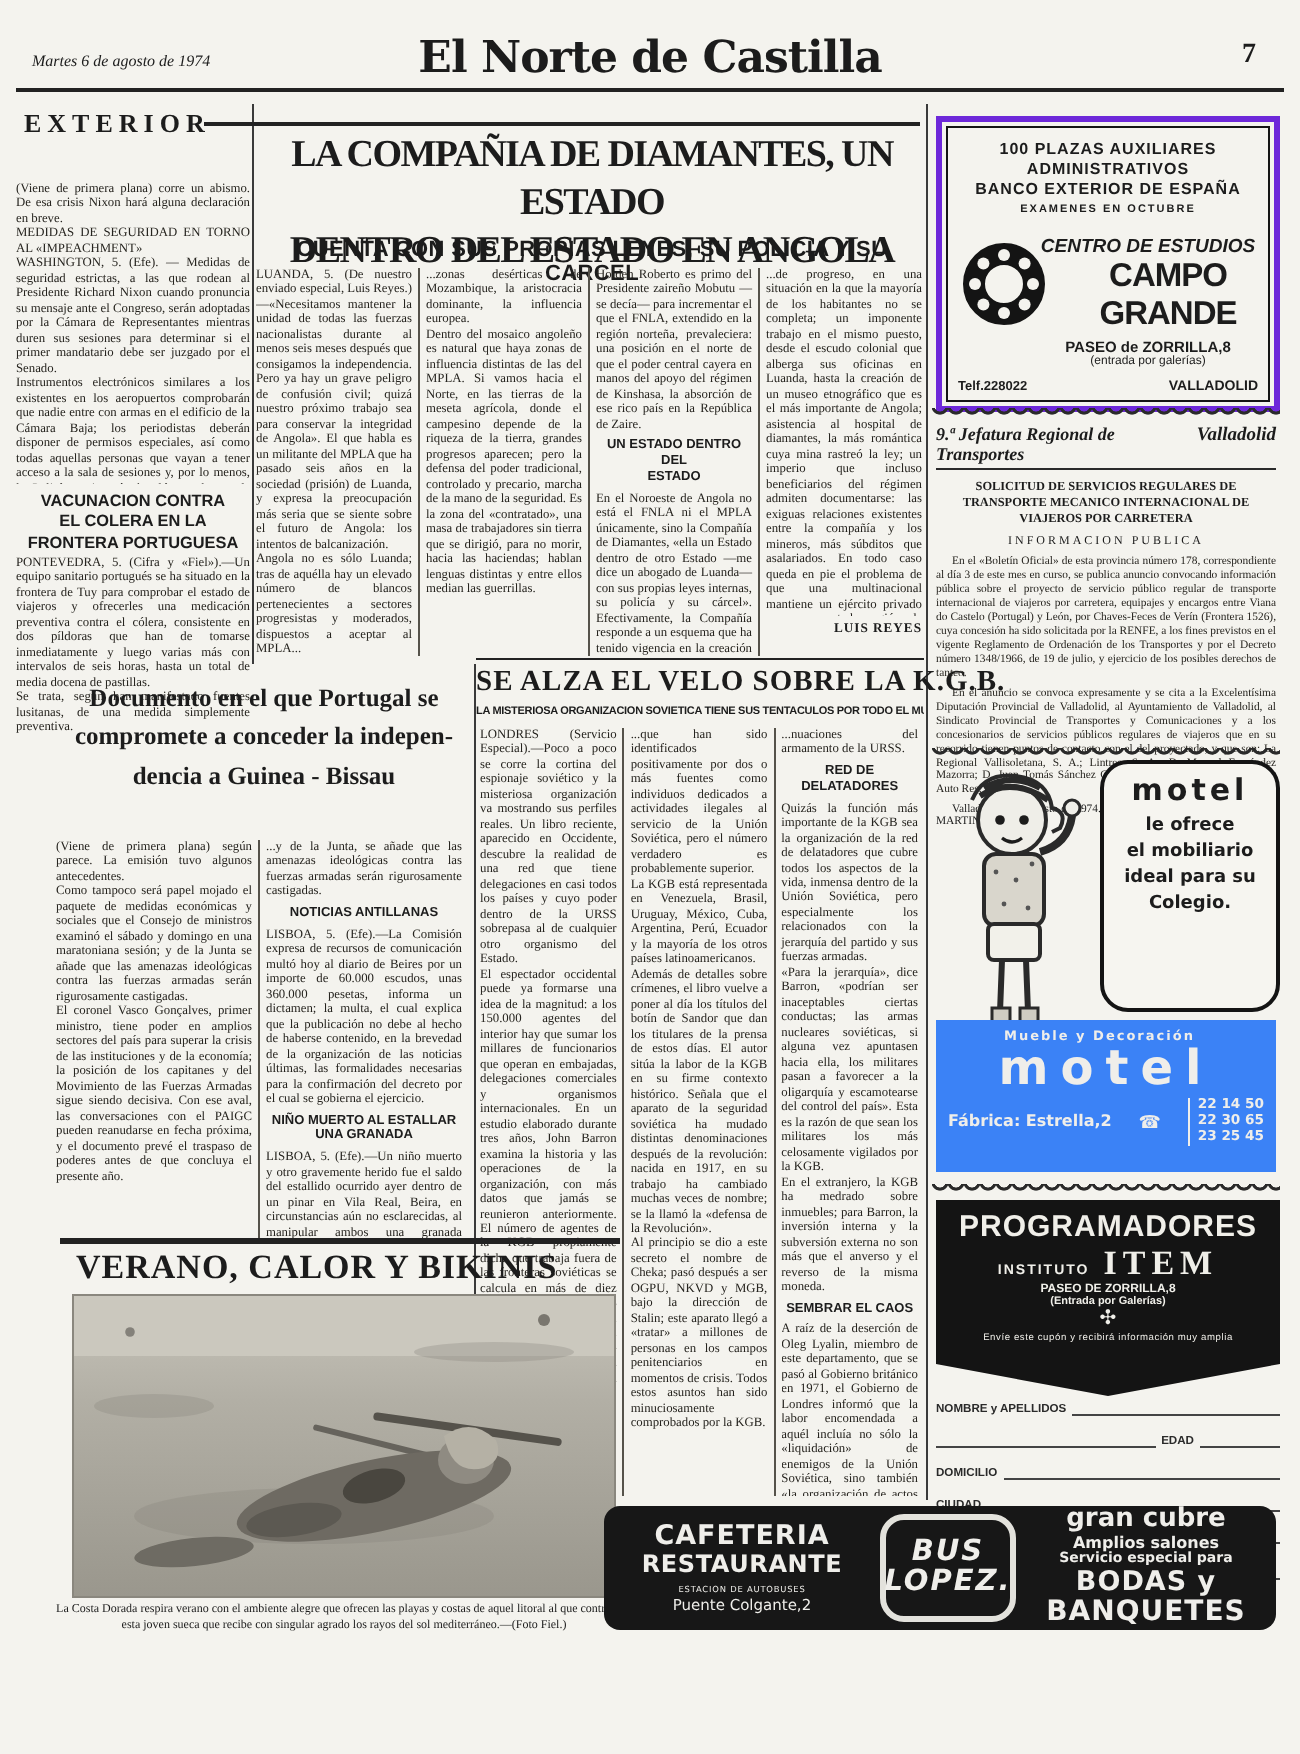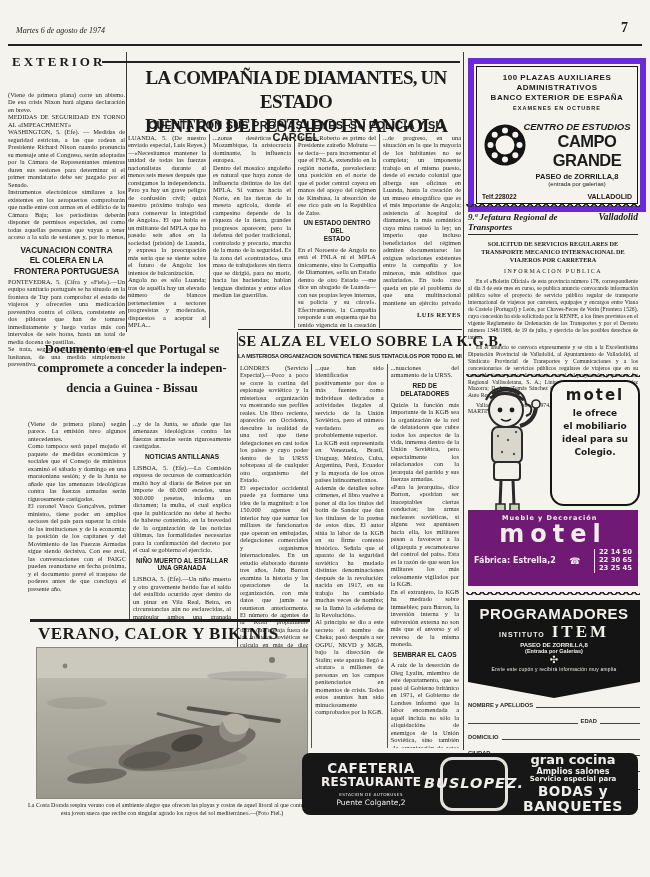--- a/index.html
+++ b/index.html
@@ -26,42 +26,42 @@
   .h-exterior{font-weight:bold;font-size:13px;letter-spacing:3px;}
   .h-nixon{font-weight:bold;font-style:italic;font-size:7.8px;text-align:center;white-space:pre-line;line-height:1.25;}
   .h-vac{font-family:"Liberation Sans",sans-serif;font-weight:bold;font-size:8.2px;text-align:center;white-space:pre-line;line-height:1.25;}
   .h-diamond{font-weight:bold;font-size:19px;letter-spacing:-.8px;text-align:center;line-height:1.25;white-space:pre-line;}
   .h-diamond-sub{font-family:"Liberation Sans",sans-serif;font-weight:bold;font-size:11px;text-align:center;letter-spacing:.2px;}
   .h-kgb{font-weight:bold;font-size:14.5px;text-align:center;letter-spacing:.5px;white-space:nowrap;}
   .h-kgb-sub{font-family:"Liberation Sans",sans-serif;font-weight:bold;font-size:5.5px;letter-spacing:-.15px;text-align:center;white-space:nowrap;overflow:hidden;}
   .h-portugal{font-weight:bold;font-size:12.5px;text-align:center;line-height:1.55;white-space:pre-line;}
   .h-verano{font-weight:bold;font-size:17px;letter-spacing:.5px;}
   
-  .campo{border:6px solid #6d28d9;box-shadow:inset 0 0 0 2px #f4f3ee, inset 0 0 0 3px #141414;
+  .campo{border:3px solid #6d28d9;box-shadow:inset 0 0 0 2px #f4f3ee, inset 0 0 0 3px #141414;
          text-align:center;font-family:"Liberation Sans",sans-serif;}
   .campo .l1{font-weight:bold;font-size:8px;margin-top:9px;letter-spacing:.5px;}
   .campo .l4{font-size:5.5px;font-weight:bold;letter-spacing:1px;margin-top:3px;}
   .campo .cel{font-style:italic;font-weight:bold;font-size:9.5px;margin-top:10px;}
   .campo .cgname{font-weight:bold;font-size:16.5px;letter-spacing:-.5px;padding-left:20px;}
   .campo .addr{font-weight:bold;font-size:7.5px;margin-top:2px;}
   .campo .addr2{font-size:6px;}
   .campo .brow{display:flex;justify-content:space-between;padding:0 8px;margin-top:6px;font-weight:bold;}
   
   .trans-head{display:flex;justify-content:space-between;align-items:baseline;border-bottom:1px solid #2a2a2a;padding-bottom:2px;}
   .trans-title{font-style:italic;font-weight:bold;font-size:9px;}
   .trans-city{font-style:italic;font-weight:bold;font-size:9.5px;}
   .trans-subject{font-weight:bold;font-size:6.2px;text-align:center;margin-top:5px;line-height:1.3;}
   .trans-type{font-size:6px;text-align:center;letter-spacing:1.5px;margin:4px 0;}
   .trans-p{font-size:5.7px;line-height:1.22;text-align:justify;text-indent:8px;margin-bottom:3px;color:#26241f;}
   .trans-sign{font-size:5.7px;text-align:justify;text-indent:8px;}
   
   .bubble{position:absolute;border:2.5px solid #141414;border-radius:14px;background:#f6f5f0;text-align:center;}
   .bubble .brand{font-family:"DejaVu Sans",sans-serif;font-weight:bold;font-size:15px;letter-spacing:2px;margin-top:4px;}
   .bubble .btxt{font-family:"DejaVu Sans",sans-serif;font-weight:bold;font-size:9px;line-height:1.45;white-space:pre-line;margin-top:3px;}
-  .motel-strip{position:absolute;background:#701a75;color:#efeeea;}
+  .motel-strip{position:absolute;background:#3b82f6;color:#efeeea;}
   .motel-strip .lbl{font-family:"DejaVu Sans",sans-serif;font-weight:bold;font-size:6.5px;letter-spacing:1px;padding:4px 0 0 34px;}
   .motel-strip .brand{font-family:"DejaVu Sans",sans-serif;font-weight:bold;font-size:24px;letter-spacing:6px;text-align:center;line-height:1.05;}
   .motel-strip .brow{display:flex;justify-content:space-between;align-items:center;padding:2px 6px 0 6px;}
   .motel-strip .fact{font-family:"DejaVu Sans",sans-serif;font-weight:bold;font-size:8px;}
   .motel-strip .phones{font-family:"DejaVu Sans",sans-serif;font-weight:bold;font-size:6.8px;line-height:1.15;text-align:right;border-left:1px solid #efeeea;padding-left:4px;}
   
   .item-black{position:absolute;background:#141414;color:#f0efe9;text-align:center;}
   .item-title{font-family:"Liberation Sans",sans-serif;font-weight:bold;font-size:15px;letter-spacing:.5px;margin-top:5px;}
   .item-row{display:flex;justify-content:center;align-items:baseline;gap:7px;}
   .item-inst{font-family:"Liberation Sans",sans-serif;font-weight:bold;font-size:7px;letter-spacing:1px;}
@@ -74,36 +74,37 @@
   .coupon{position:absolute;font-family:"Liberation Sans",sans-serif;font-size:5.8px;font-weight:bold;color:#2a2a2a;}
   .c-row{display:flex;align-items:flex-end;margin-top:9px;gap:3px;}
   .c-line{flex:1;border-bottom:1px solid #444;height:6px;}
   
   .busbar{position:absolute;background:#171717;border-radius:8px;color:#efeeea;display:flex;align-items:center;padding:5px 10px;box-sizing:border-box;gap:10px;}
   .caf{width:118px;text-align:center;font-family:"DejaVu Sans",sans-serif;}
   .caf .c1{font-weight:bold;font-size:13.5px;letter-spacing:.5px;line-height:1.1;}
   .caf .c2{font-weight:bold;font-size:12px;letter-spacing:.3px;line-height:1.1;}
   .caf .csm{font-size:4.2px;margin-top:3px;letter-spacing:.4px;}
   .caf .caddr{font-weight:normal;font-size:7.5px;margin-top:1px;}
-  .buslogo{width:62px;height:48px;border:3px solid #e3e2dc;border-radius:12px;display:flex;align-items:center;justify-content:center;font-family:"DejaVu Sans",sans-serif;font-weight:bold;font-style:italic;font-size:14.5px;line-height:1.05;letter-spacing:1px;}
+  .buslogo{width:62px;height:48px;border:3px solid #e3e2dc;border-radius:12px;display:flex;flex-direction:column;align-items:center;justify-content:center;font-family:"DejaVu Sans",sans-serif;font-weight:bold;font-style:italic;font-size:14.5px;line-height:1.05;letter-spacing:1px;}
   .granc{flex:1;text-align:center;font-family:"DejaVu Sans",sans-serif;line-height:1.12;}
   .granc .g1{font-weight:bold;font-size:13px;}
   .granc .g2{font-weight:bold;font-size:8px;}
   .granc .g3{font-weight:bold;font-size:7px;}
   .granc .g4{font-weight:bold;font-size:13.5px;letter-spacing:.5px;}
   .granc .g5{font-weight:bold;font-size:14px;letter-spacing:.5px;}
   .caption{font-size:6px;line-height:1.25;text-align:center;}
   .verano-photo{background:linear-gradient(180deg,#c7c4ba 0%,#b2afa5 35%,#9a978d 100%);overflow:hidden;border:1px solid #8a877e;}
 </style>
 </head>
 <body>
 
 <div class="page">
 
   <div class="abs date" style="left:16px;top:26px;">Martes 6 de agosto de 1974</div>
+  <div class="abs masthead" style="left:0;right:0;top:16px;">El Norte de Castilla</div>
   <div class="abs pagenum" style="right:22px;top:20px;">7</div>
   <div class="hrule" style="left:8px;top:44px;width:634px;height:2px;"></div>
 
   <div class="vrule" style="left:126px;top:52px;height:280px;"></div>
   <div class="vrule" style="left:463px;top:52px;height:698px;"></div>
   <div class="vrule" style="left:237px;top:332px;height:418px;"></div>
   <div class="hrule" style="left:102px;top:61px;width:358px;height:2px;"></div>
   <div class="hrule" style="left:238px;top:329px;width:224px;height:1px;"></div>
 
   <div class="abs h-exterior" style="left:12px;top:54px;">EXTERIOR</div>
@@ -328,21 +329,21 @@
       <div class="c1">CAFETERIA</div>
       <div class="c2">RESTAURANTE</div>
       <div class="csm">ESTACION DE AUTOBUSES</div>
       <div class="caddr">Puente Colgante,2</div>
     </div>
     <div class="buslogo">
       <span>BUS</span>
       <span>LOPEZ.</span>
     </div>
     <div class="granc">
-      <div class="g1">gran cocina</div>
+      <div class="g1">gran cubre</div>
       <div class="g2">Amplios salones</div>
       <div class="g3">Servicio especial para</div>
       <div class="g4">BODAS y</div>
       <div class="g5">BANQUETES</div>
     </div>
   </div>
 
 </div>
 
 </body></html>

